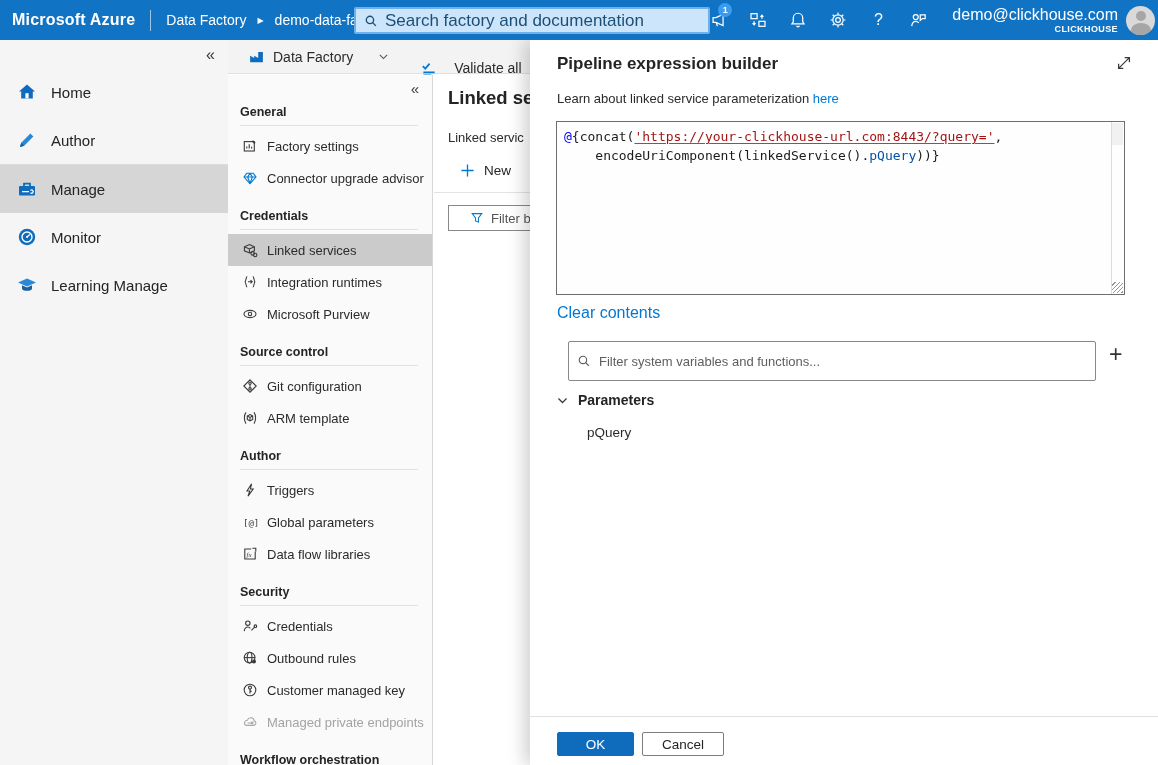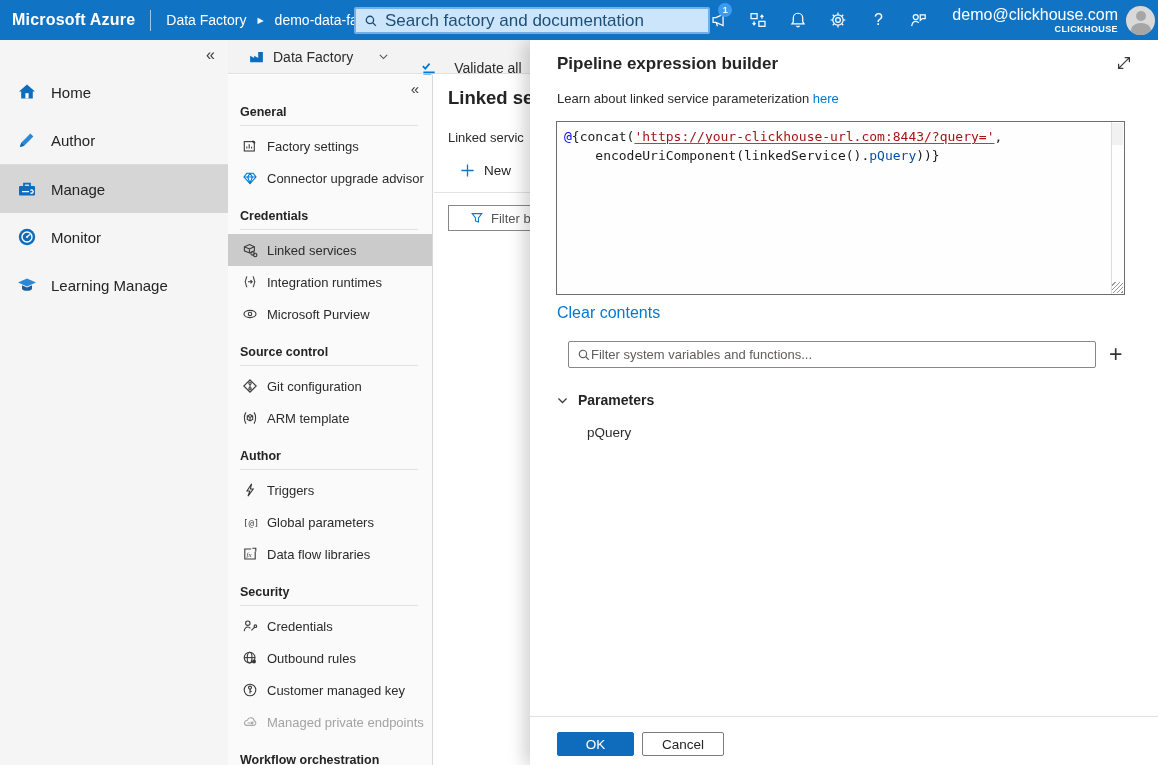--- a/index.html
+++ b/index.html
@@ -91,22 +91,22 @@
   .tk-keyword { color:#0000ff; }
   .tk-string { color:#a31515; text-decoration:underline; text-decoration-color:#d13438;
     text-underline-offset:2px; }
   .tk-param { color:#0451a5; }
   .editor-track { position:absolute; top:0; bottom:0; right:12px; width:1px; background:#dcdcdc; }
   .editor-thumb { position:absolute; top:1px; right:1px; width:11px; height:22px; background:#f1f1f1; }
   .editor-grip { position:absolute; right:1px; bottom:1px; width:11px; height:11px;
     background:repeating-linear-gradient(135deg, transparent 0 2px, #989898 2px 3px); cursor:nwse-resize; }
   .clear-link { margin:9px 0 0 27px; font-size:16px; color:#0078d4; cursor:pointer; display:inline-block; }
   .vf-row { position:relative; margin:19px 0 0 38px; height:28px; }
-  .vf-input { width:528px; height:27px; border:1px solid #8a8886; border-radius:2px; background:#fff;
-    display:flex; align-items:center; padding-left:8px; }
+  .vf-input { width:528px; height:40px; border:1px solid #8a8886; border-radius:2px; background:#fff;
+    display:flex; align-items:center; padding-left:8px; gap:8px; }
   .vf-input input { border:none; outline:none; flex:1; font-size:13px; color:#333;
     font-family:"Liberation Sans",sans-serif; }
   .vf-input input::placeholder { color:#605e5c; opacity:1; }
   .plus-btn { position:absolute; left:541px; top:-1px; font-size:23px; font-weight:300;
     color:#323130; cursor:pointer; line-height:28px; }
   .params-row { margin:23px 0 0 26px; display:flex; align-items:center; gap:9px;
     font-size:14px; font-weight:700; color:#242424; cursor:pointer; }
   .param-item { margin:17px 0 0 57px; font-size:13.5px; color:#2b2b2b; cursor:pointer; display:inline-block; }
   .dlg-footer { position:absolute; left:0; right:0; bottom:0; height:49px; background:#fff;
     border-top:1px solid #e1e1e1; }

